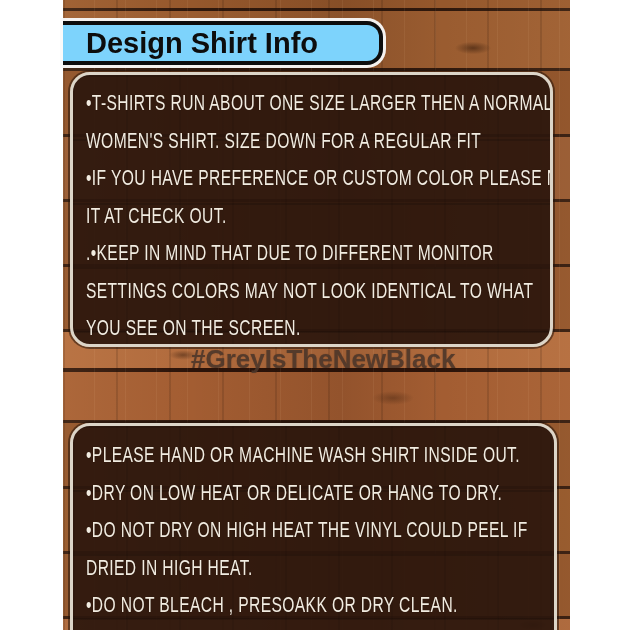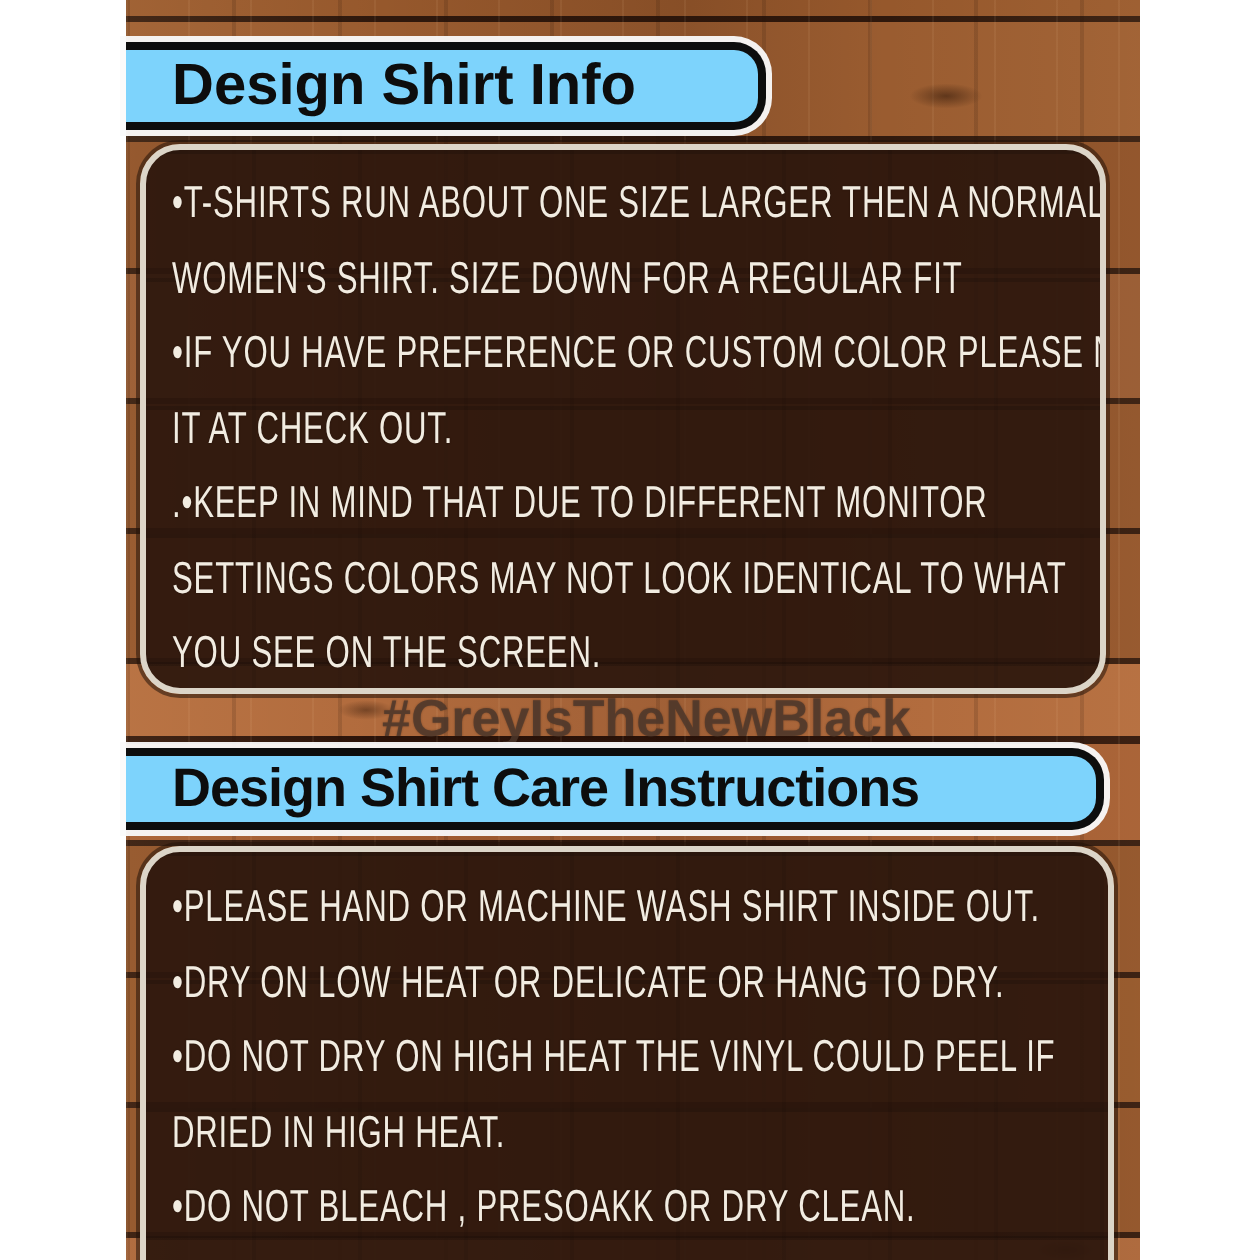--- a/index.html
+++ b/index.html
@@ -122,23 +122,20 @@
     <div class="line">WOMEN'S SHIRT. SIZE DOWN FOR A REGULAR FIT</div>
     <div class="line">•IF YOU HAVE PREFERENCE OR CUSTOM COLOR PLEASE NOTE</div>
     <div class="line">IT AT CHECK OUT.</div>
     <div class="line">.•KEEP IN MIND THAT DUE TO DIFFERENT MONITOR</div>
     <div class="line">SETTINGS COLORS MAY NOT LOOK IDENTICAL TO WHAT</div>
     <div class="line">YOU SEE ON THE SCREEN.</div>
   </div>
 
   <div class="watermark">#GreyIsTheNewBlack</div>
 
-  <div class="title-pill title-care">
-    <span>Design Shirt Care Instructions</span>
-  </div>
 
   <div class="panel panel-care">
     <div class="line">•PLEASE HAND OR MACHINE WASH SHIRT INSIDE OUT.</div>
     <div class="line">•DRY ON LOW HEAT OR DELICATE OR HANG TO DRY.</div>
     <div class="line">•DO NOT DRY ON HIGH HEAT THE VINYL COULD PEEL IF</div>
     <div class="line">DRIED IN HIGH HEAT.</div>
     <div class="line">•DO NOT BLEACH , PRESOAKK OR DRY CLEAN.</div>
   </div>
 
 </div>

